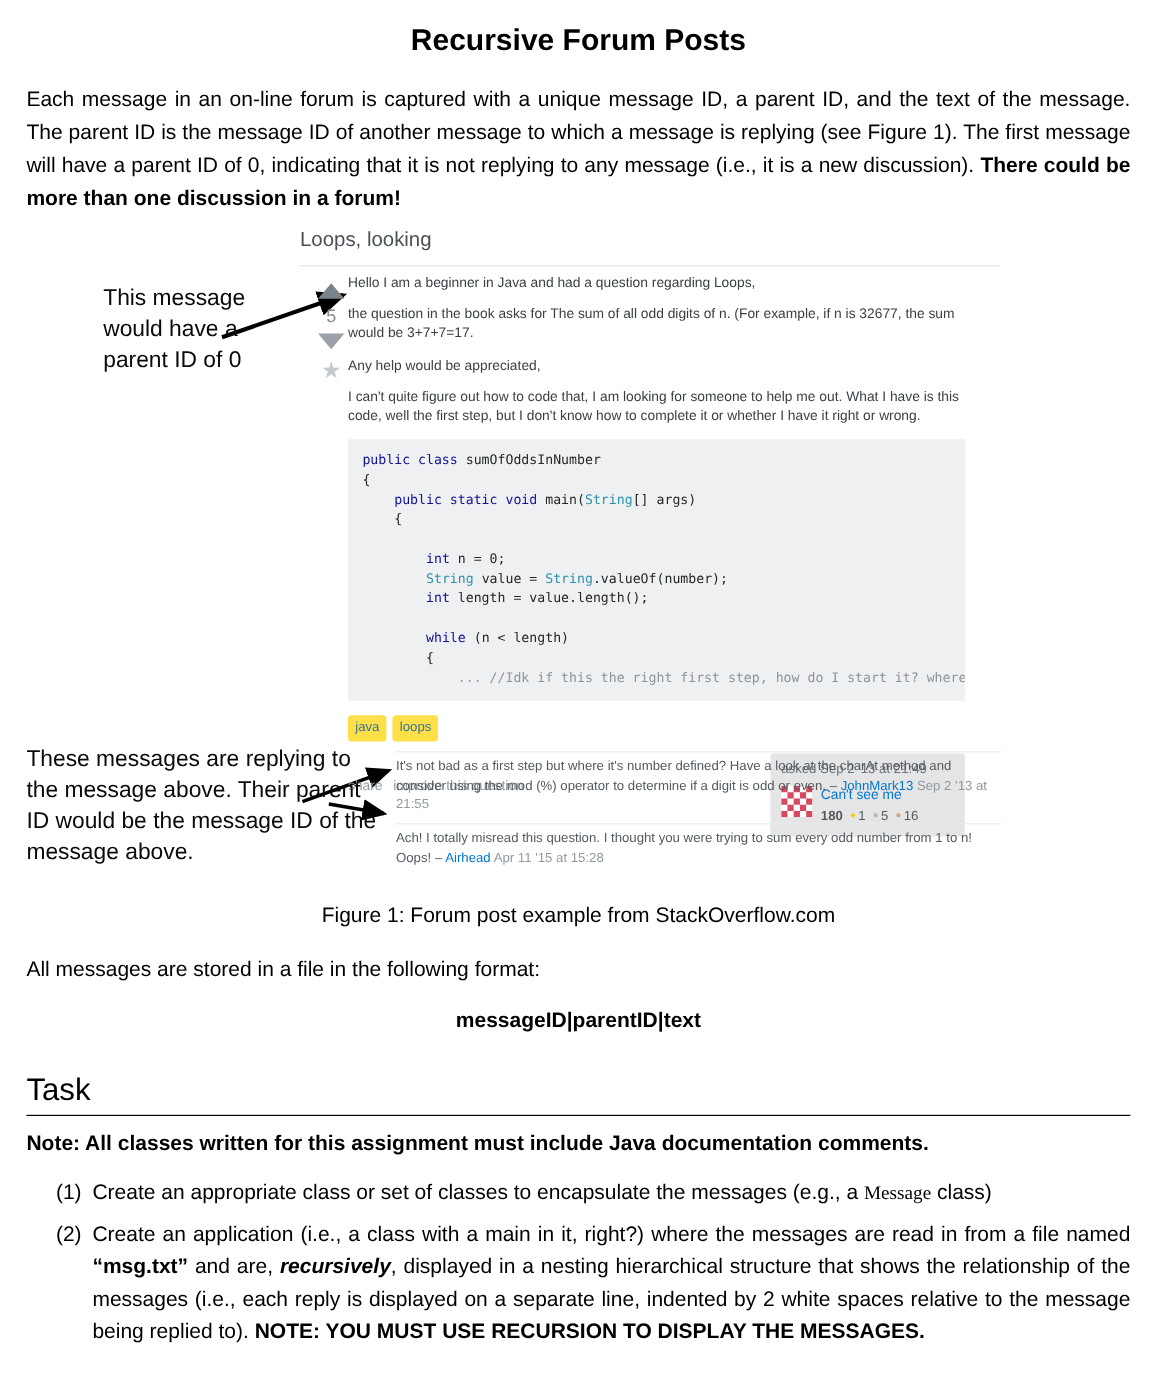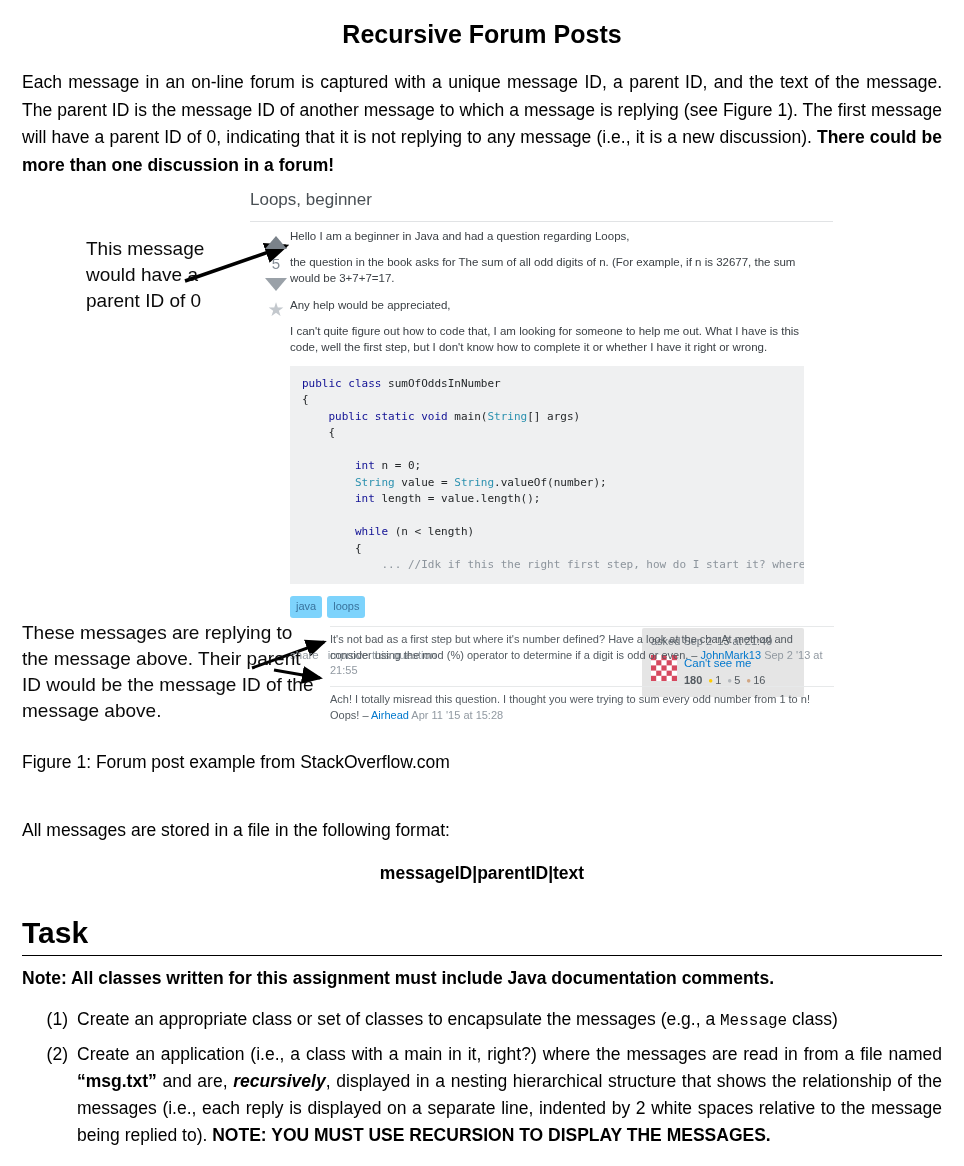--- a/index.html
+++ b/index.html
@@ -30,21 +30,21 @@
   .post-body { position: absolute; left: 268px; top: 40px; width: 536px; font-size: 11.5px; color: #3b4045; line-height: 1.42; }
   .post-para { margin: 0 0 10px; }
 
   .codeblk { background: #eff0f1; padding: 10px 12px; margin: 2px 22px 12px 0; font-family: "DejaVu Sans Mono", monospace; font-size: 11px; line-height: 1.5; color: #242729; white-space: pre; overflow: hidden; }
   .cs-k { color: #101094; }
   .cs-t { color: #2b91af; }
   .cs-c { color: #8c949c; }
   .cs-p { color: #242729; }
 
   .tags-row { margin: 2px 0 10px; }
-  .tag { display: inline-block; background: #7dd3fc; color: #39739d; font-size: 11px; padding: 3px 6px 4px; margin-right: 5px; border-radius: 3px; }
+  .tag { display: inline-block; background: #fde047; color: #39739d; font-size: 11px; padding: 3px 6px 4px; margin-right: 5px; border-radius: 3px; }
 
   .share-row { display: flex; justify-content: space-between; align-items: flex-start; margin-top: 6px; padding-right: 22px; }
   .share-links { font-size: 11.5px; color: #9199a1; padding-top: 19px; }
   .share-links span { margin-right: 9px; cursor: pointer; }
 
   .asked-box { background: #e5e5e5; padding: 6px 9px 8px; font-size: 11px; width: 162px; border-radius: 2px; }
   .asked-label { color: #6a737c; }
   .user-row { display: flex; margin-top: 5px; }
   .avatar { width: 26px; height: 26px; margin-right: 7px; flex: none; }
   .user-name { color: #0077cc; font-size: 11.5px; text-decoration: none; display: block; }
@@ -54,39 +54,39 @@
   .bdot::before { content: "\25CF"; font-size: 8px; vertical-align: 1px; margin-right: 2px; }
   .bdot.gold::before { color: #ffcc01; }
   .bdot.silver::before { color: #b4b8bc; }
   .bdot.bronze::before { color: #d1a684; }
 
   .comments { position: absolute; left: 308px; top: 438px; width: 504px; }
   .comment { border-top: 1px solid #e7e9ea; padding: 5px 0 7px; font-size: 11px; color: #535a60; line-height: 1.45; }
   .clink { color: #0077cc; text-decoration: none; }
   .cdate { color: #9199a1; }
 
-  .caption { font-size: 17.5px; margin: 16px 0 0; }
+  .caption { text-align: center; font-size: 17.5px; margin: 16px 0 0; }
 
   
   .sect { font-size: 17.5px; line-height: 1.55; }
-  .format-line1 { margin: 44px 0 0; }
+  .format-line1 { margin: 21px 0 0; }
   .format-center { text-align: center; font-weight: bold; margin: 19px 0; font-size: 17.5px; }
   .format-line2 { margin: 0 0 6px; }
 
-  .task-h { font-size: 30px; font-weight: 700; margin: 32px 0 5px; }
+  .task-h { font-size: 26px; font-weight: 400; margin: 32px 0 5px; }
   .task-rule { border: none; border-top: 1.6px solid #000; margin: 0 0 9px; }
   .note { font-weight: bold; margin: 0 0 15px; font-size: 17.5px; line-height: 1.5; }
   .task-list { margin: 0; }
   .task-item { display: flex; margin: 0 0 7px; font-size: 17.5px; line-height: 1.55; }
   .item-num { width: 34px; flex: none; text-align: right; margin-left: 12px; margin-right: 9px; }
   .item-body { flex: 1; text-align: justify; }
   .ts-n { }
   .ts-b { font-weight: bold; }
   .ts-bi { font-weight: bold; font-style: italic; }
-  .ts-mono { font-family: Liberation Mono, monospace; font-size: 16px; }
+  .ts-mono { font-family: Liberation Serif, serif; font-size: 16px; }
 </style>
 </head>
 <body>
 
 <div class="page">
 
   <h1 class="title">Recursive Forum Posts</h1>
 
   <p class="intro"><span>Each message in an on-line forum is captured with a unique message ID, a parent ID, and the text of the message. The parent ID is the message ID of another message to which a message is replying (see Figure 1). The first message will have a parent ID of 0, indicating that it is not replying to any message (i.e., it is a new discussion). </span><b>There could be more than one discussion in a forum!</b></p>
 
@@ -98,21 +98,21 @@
           <polygon points="0,0 7,3 0,6" fill="#000"></polygon>
         </marker>
       </defs>
       <line x1="163" y1="93" x2="264" y2="58" stroke="#000" stroke-width="3.5" marker-end="url(#ah)"></line>
       <line x1="230" y1="480" x2="302" y2="454" stroke="#000" stroke-width="3" marker-end="url(#ah)"></line>
       <line x1="252" y1="482" x2="298" y2="490" stroke="#000" stroke-width="3" marker-end="url(#ah)"></line>
     </svg>
 
     <div class="annot annot-top">This message would have a parent ID of 0</div>
 
-    <div class="post-title">Loops, beginner</div>
+    <div class="post-title">Loops, looking</div>
     <div class="rule-top"></div>
 
     <div class="vote-col">
       <div class="tri-up"></div>
       <div class="vote-count">5</div>
       <div class="tri-down"></div>
       <div class="star">★</div>
     </div>
 
     <div class="post-body">

